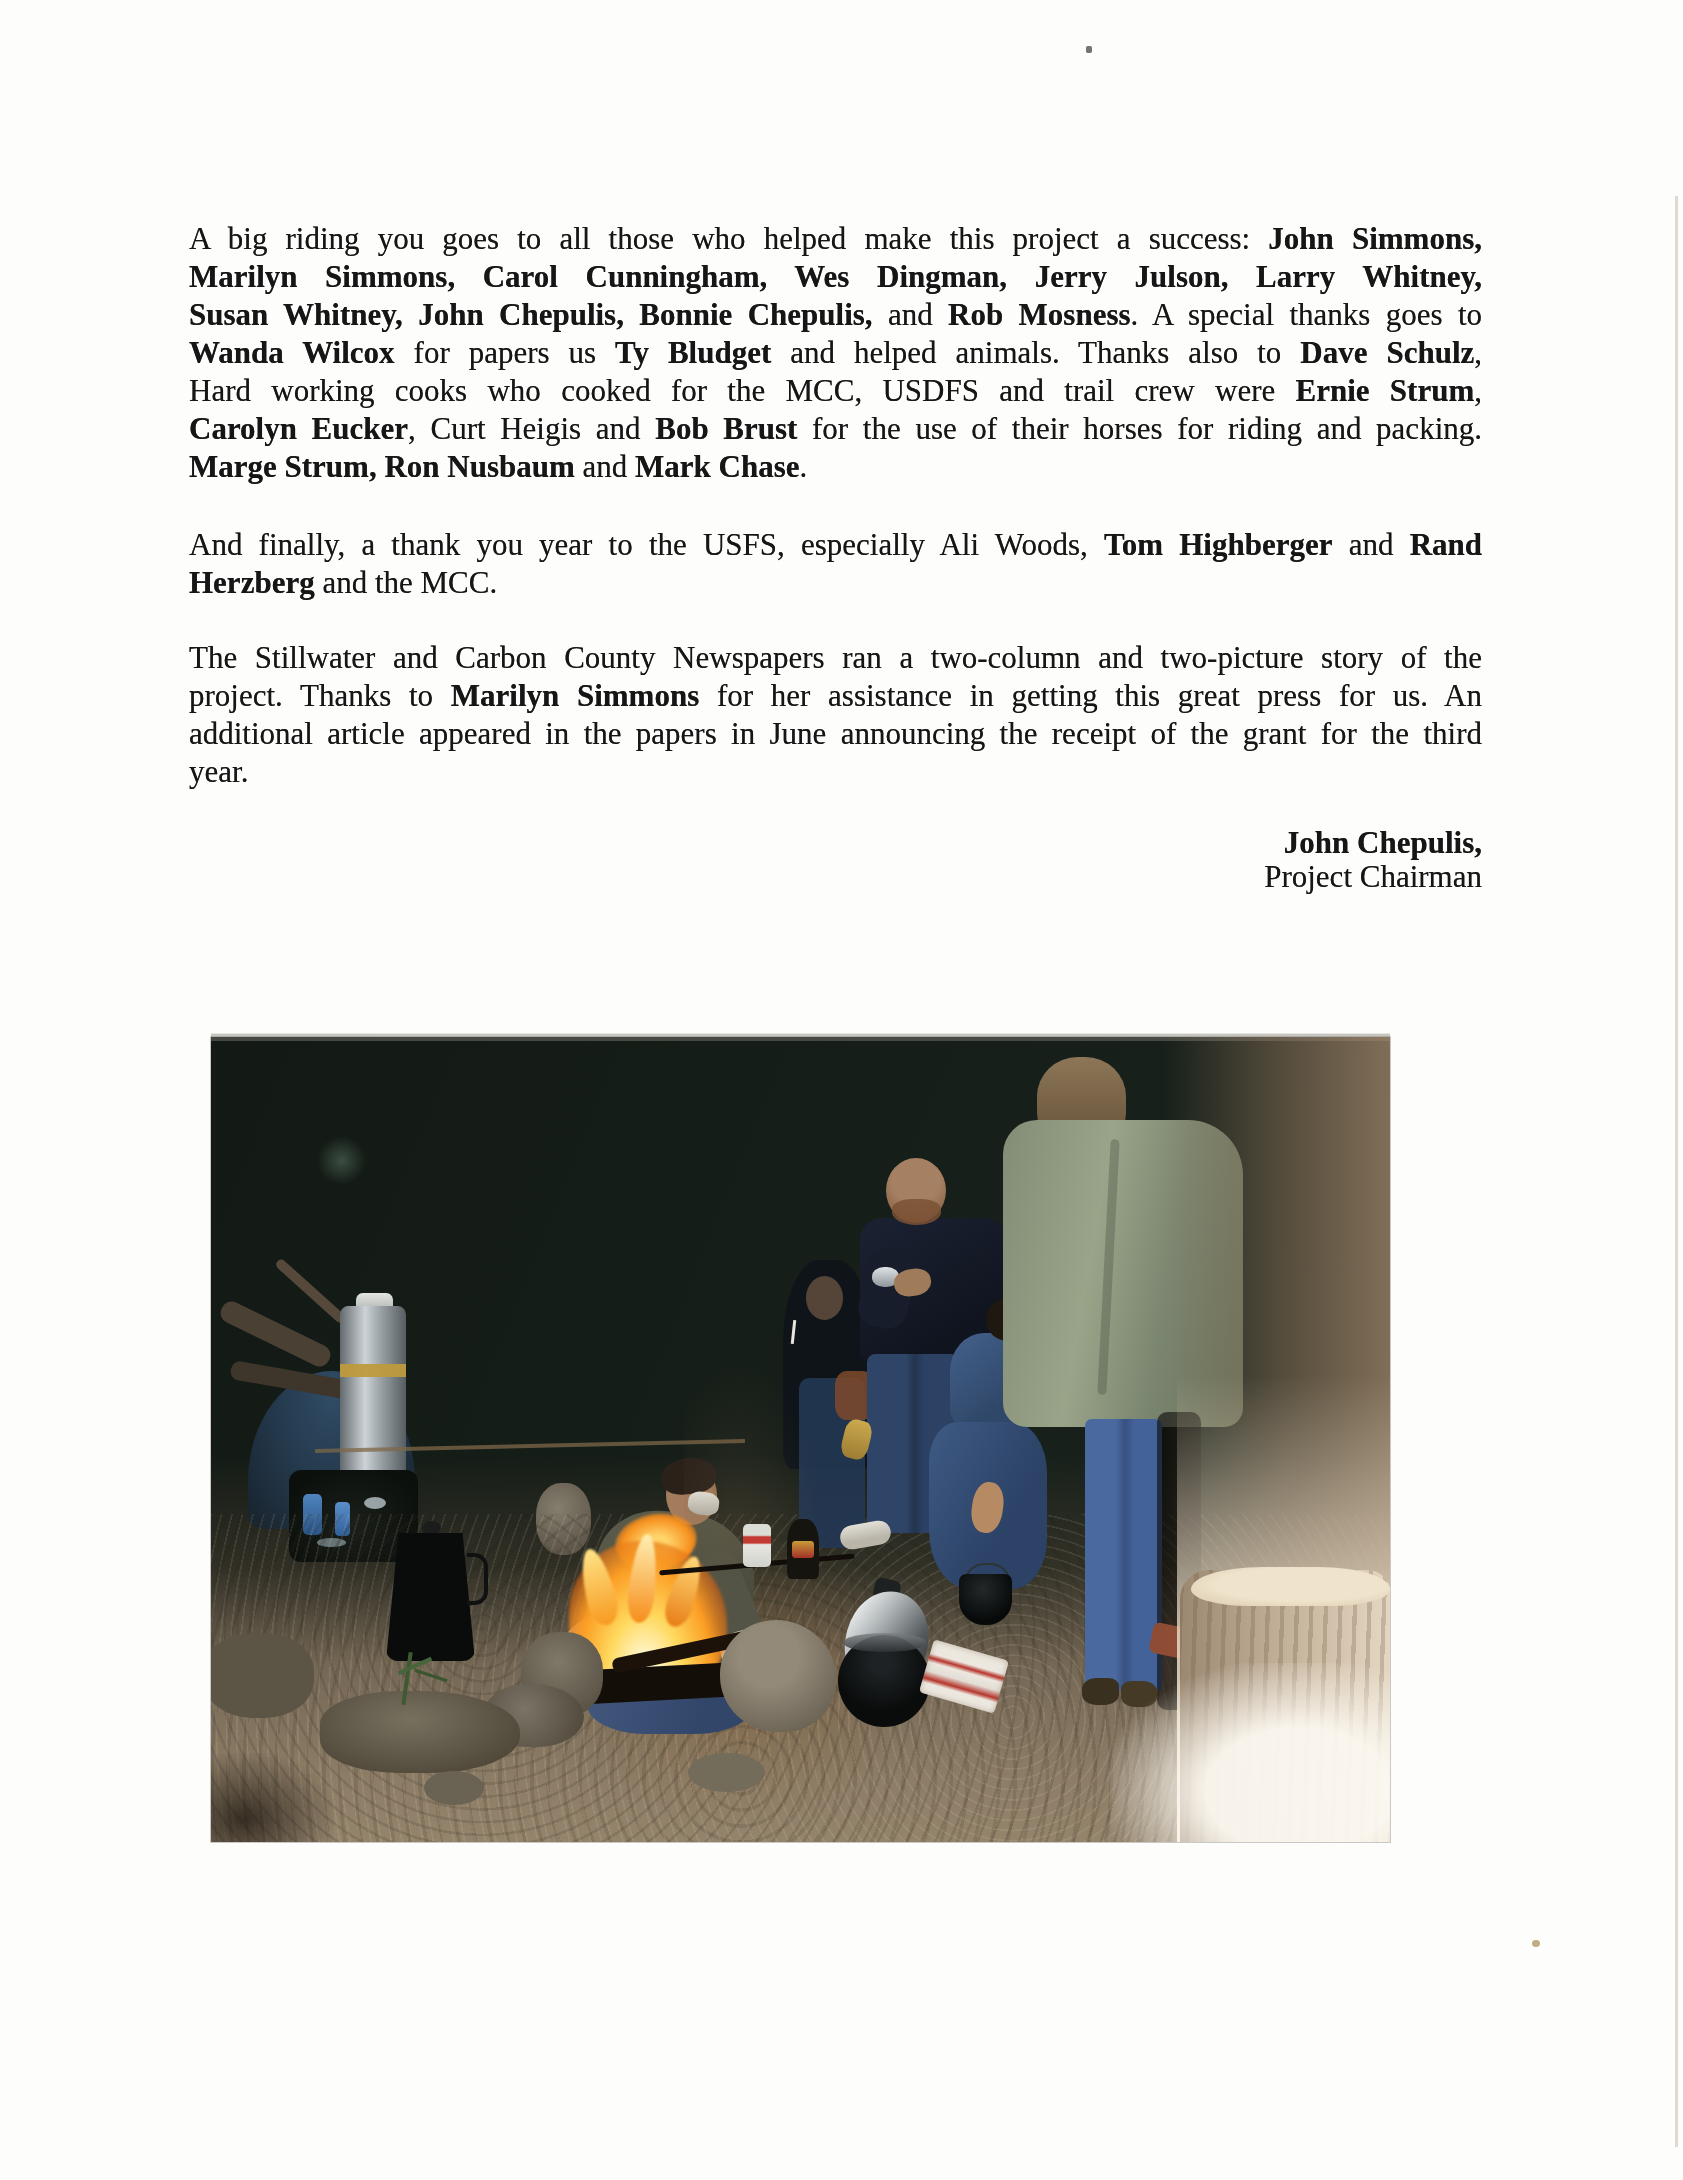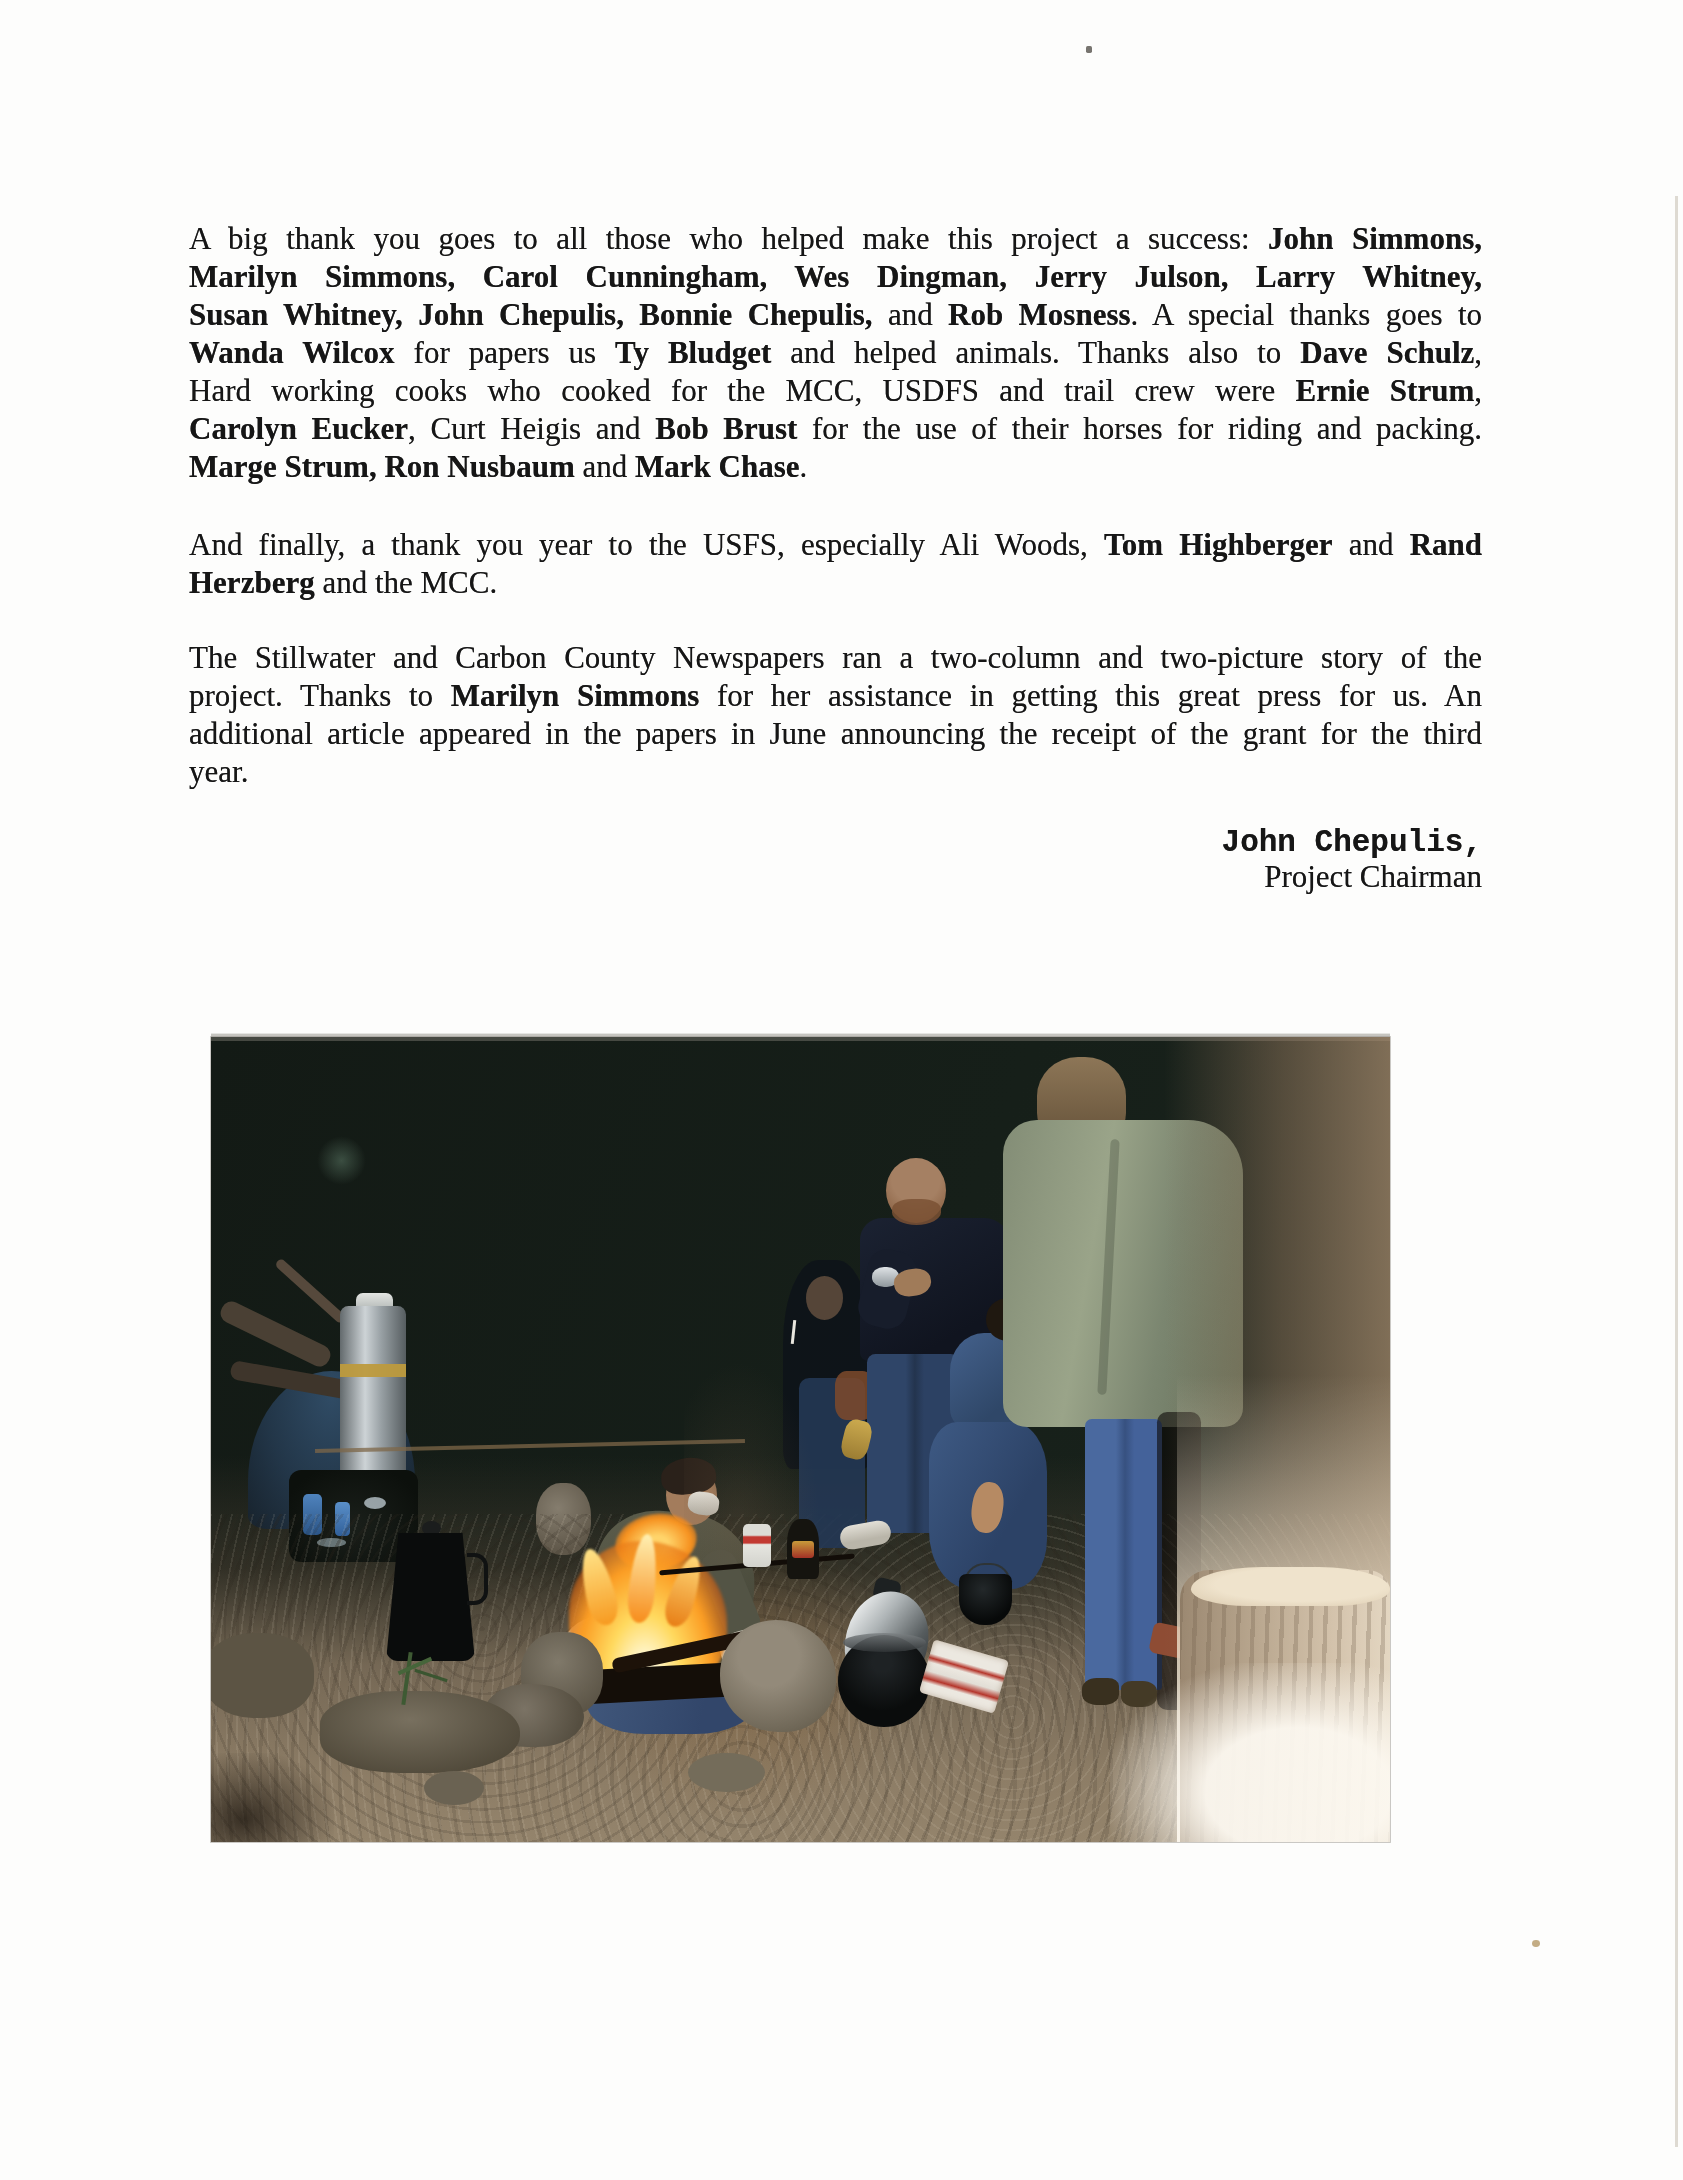--- a/index.html
+++ b/index.html
@@ -11,21 +11,21 @@
   .para{position:absolute;left:189px;width:1293px;font-size:31px;line-height:38px;
         text-shadow:0 0 0.4px rgba(20,20,20,0.7);}
   .p1{top:220px}
   .p2{top:526px}
   .p3{top:639px}
   .line{text-align:justify;}
   .line.j{text-align-last:justify;}
   b{font-weight:bold;}
   .signature{position:absolute;left:189px;width:1293px;top:826px;text-align:right;
              font-size:31px;line-height:34px;text-shadow:0 0 0.4px rgba(20,20,20,0.7);}
-  .sig-name{font-weight:bold;font-family:Liberation Mono, monospace;}
+  .sig-name{font-weight:bold;}
 
   
   .speck-1{position:absolute;left:1086px;top:46px;width:6px;height:6.8px;background:#55514b;border-radius:1.7px;opacity:.8;}
   .speck-2{position:absolute;left:1532px;top:1940px;width:7.7px;height:6.8px;background:#b99d6e;border-radius:50%;opacity:.85;}
   .edge-line{position:absolute;left:1675px;top:196px;width:2.6px;height:1951px;background:#dedad2;}
 
   
   .photo{position:absolute;left:211px;top:1037px;width:1179px;height:805px;overflow:hidden;
     box-shadow:0 0 0 0.9px rgba(150,146,138,0.55), 0 -3.4px 0 rgba(130,128,120,0.45);
     background:
@@ -192,21 +192,21 @@
 </head>
 <body>
 
 <div class="page">
 
   <div class="speck-1"></div>
   <div class="speck-2"></div>
   <div class="edge-line"></div>
 
   <div class="para p1">
-      <div class="line j"><span>A big thank you goes to all those who helped make this project a success:  </span><b>John Simmons,</b></div>
+      <div class="line j"><span>A big riding you goes to all those who helped make this project a success:  </span><b>John Simmons,</b></div>
       <div class="line j"><b>Marilyn Simmons, Carol Cunningham, Wes Dingman, Jerry Julson, Larry Whitney,</b></div>
       <div class="line j"><b>Susan Whitney, John Chepulis, Bonnie Chepulis,</b><span> and </span><b>Rob Mosness</b><span>.  A special thanks goes to</span></div>
       <div class="line j"><b>Wanda Wilcox</b><span> for papers us </span><b>Ty Bludget</b><span> and helped animals.  Thanks also to </span><b>Dave Schulz</b><span>,</span></div>
       <div class="line j"><span>Hard working cooks who cooked for the MCC, USDFS and trail crew were </span><b>Ernie Strum</b><span>,</span></div>
       <div class="line j"><b>Carolyn Eucker</b><span>, Curt Heigis and </span><b>Bob Brust</b><span> for the use of their horses for riding and packing.</span></div>
       <div class="line"><b>Marge Strum, Ron Nusbaum</b><span> and </span><b>Mark Chase</b><span>.</span></div>
     </div>
   <div class="para p2">
       <div class="line j"><span>And finally, a thank you year to the USFS, especially Ali Woods, </span><b>Tom Highberger</b><span> and </span><b>Rand</b></div>
       <div class="line"><b>Herzberg</b><span> and the MCC.</span></div>

